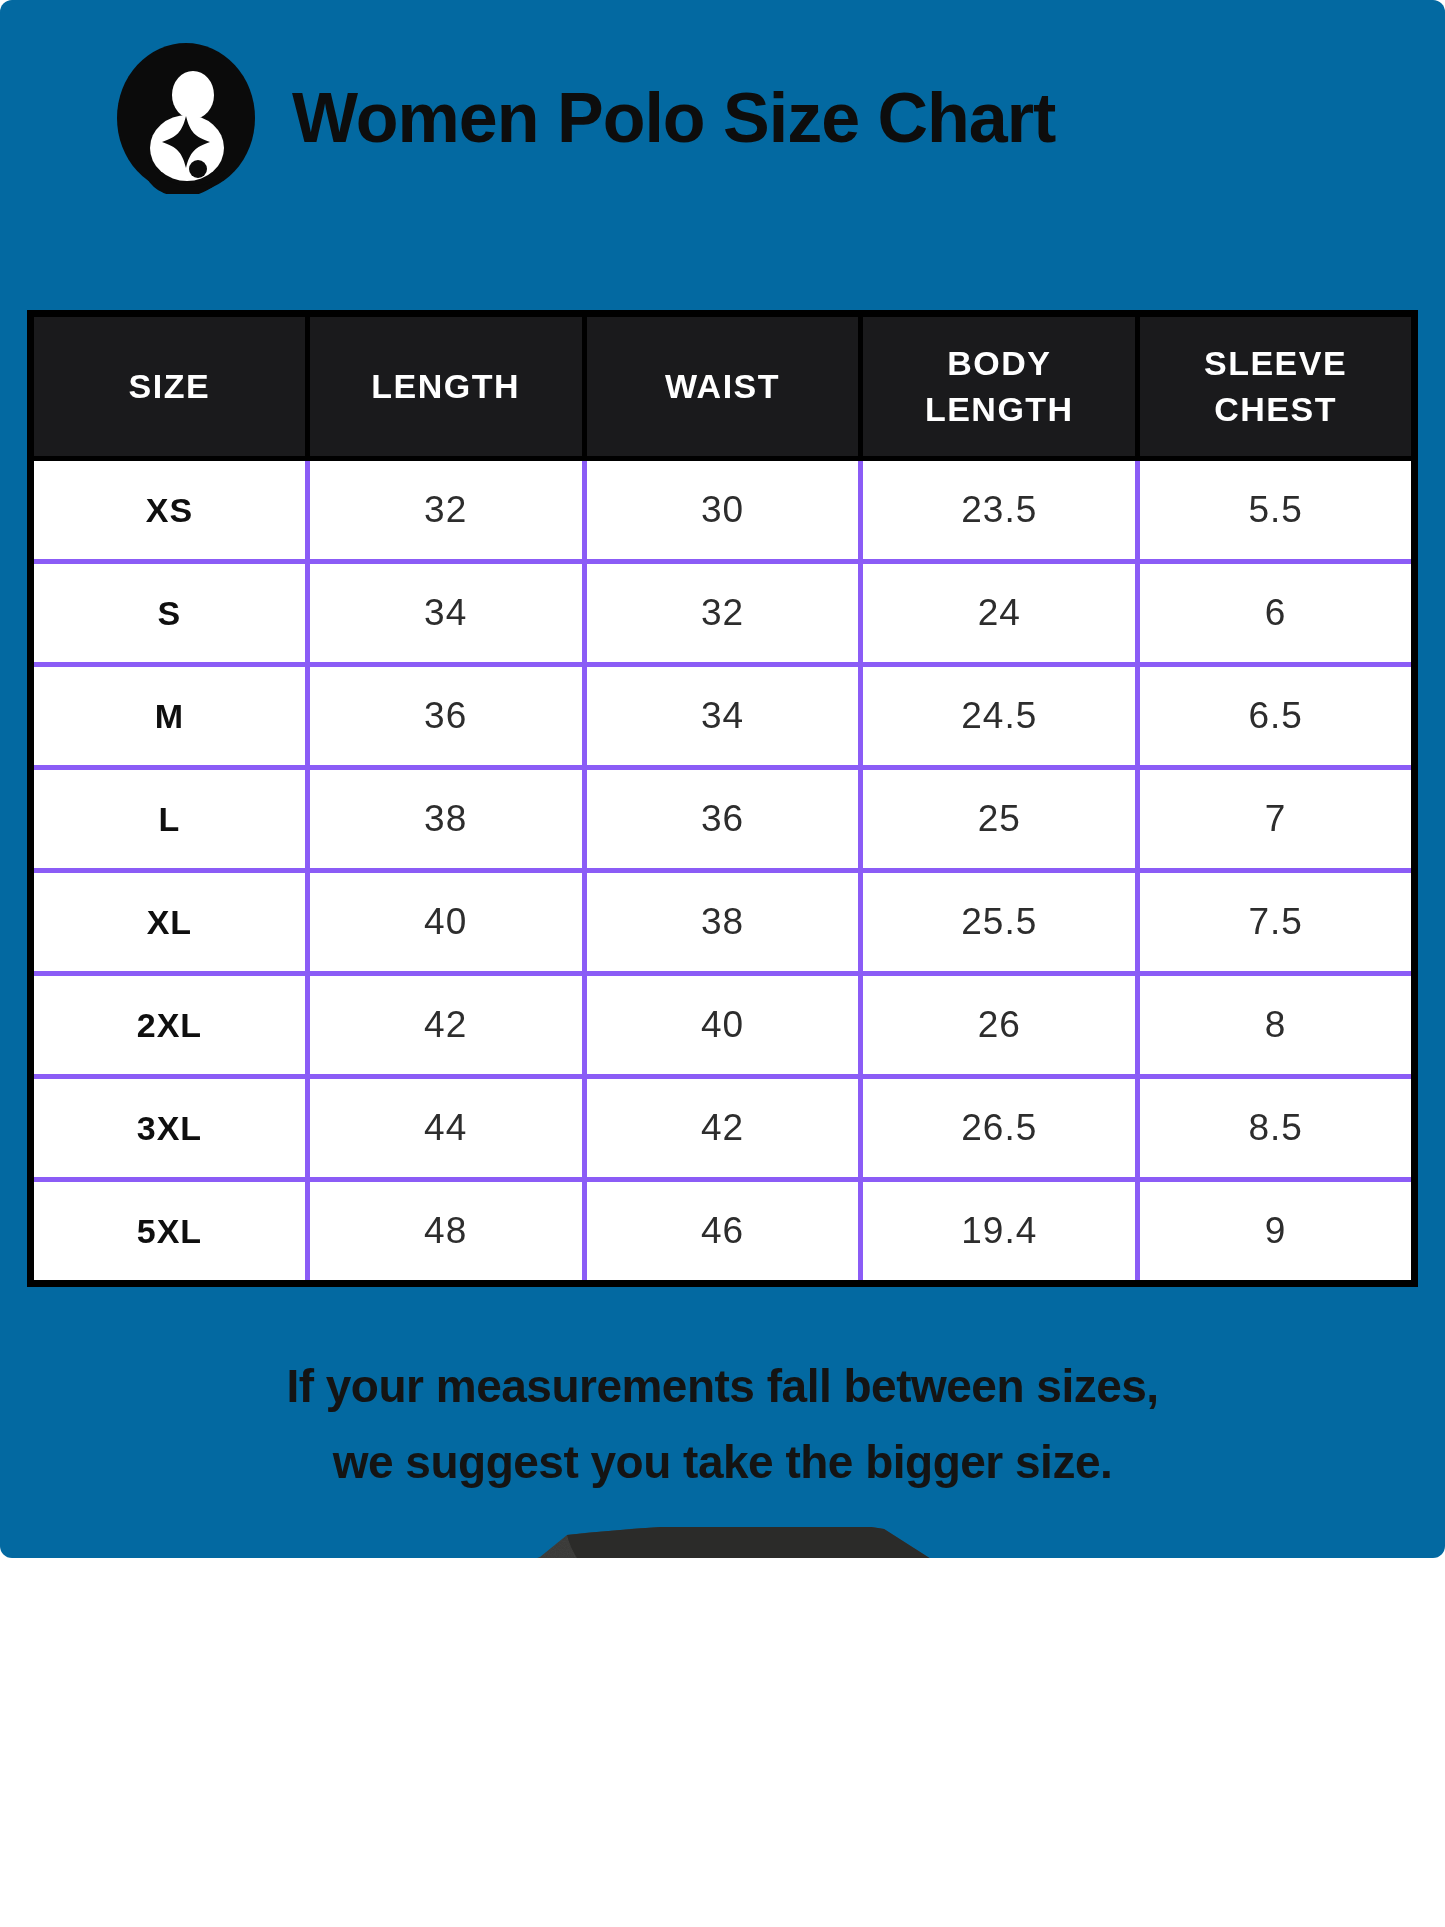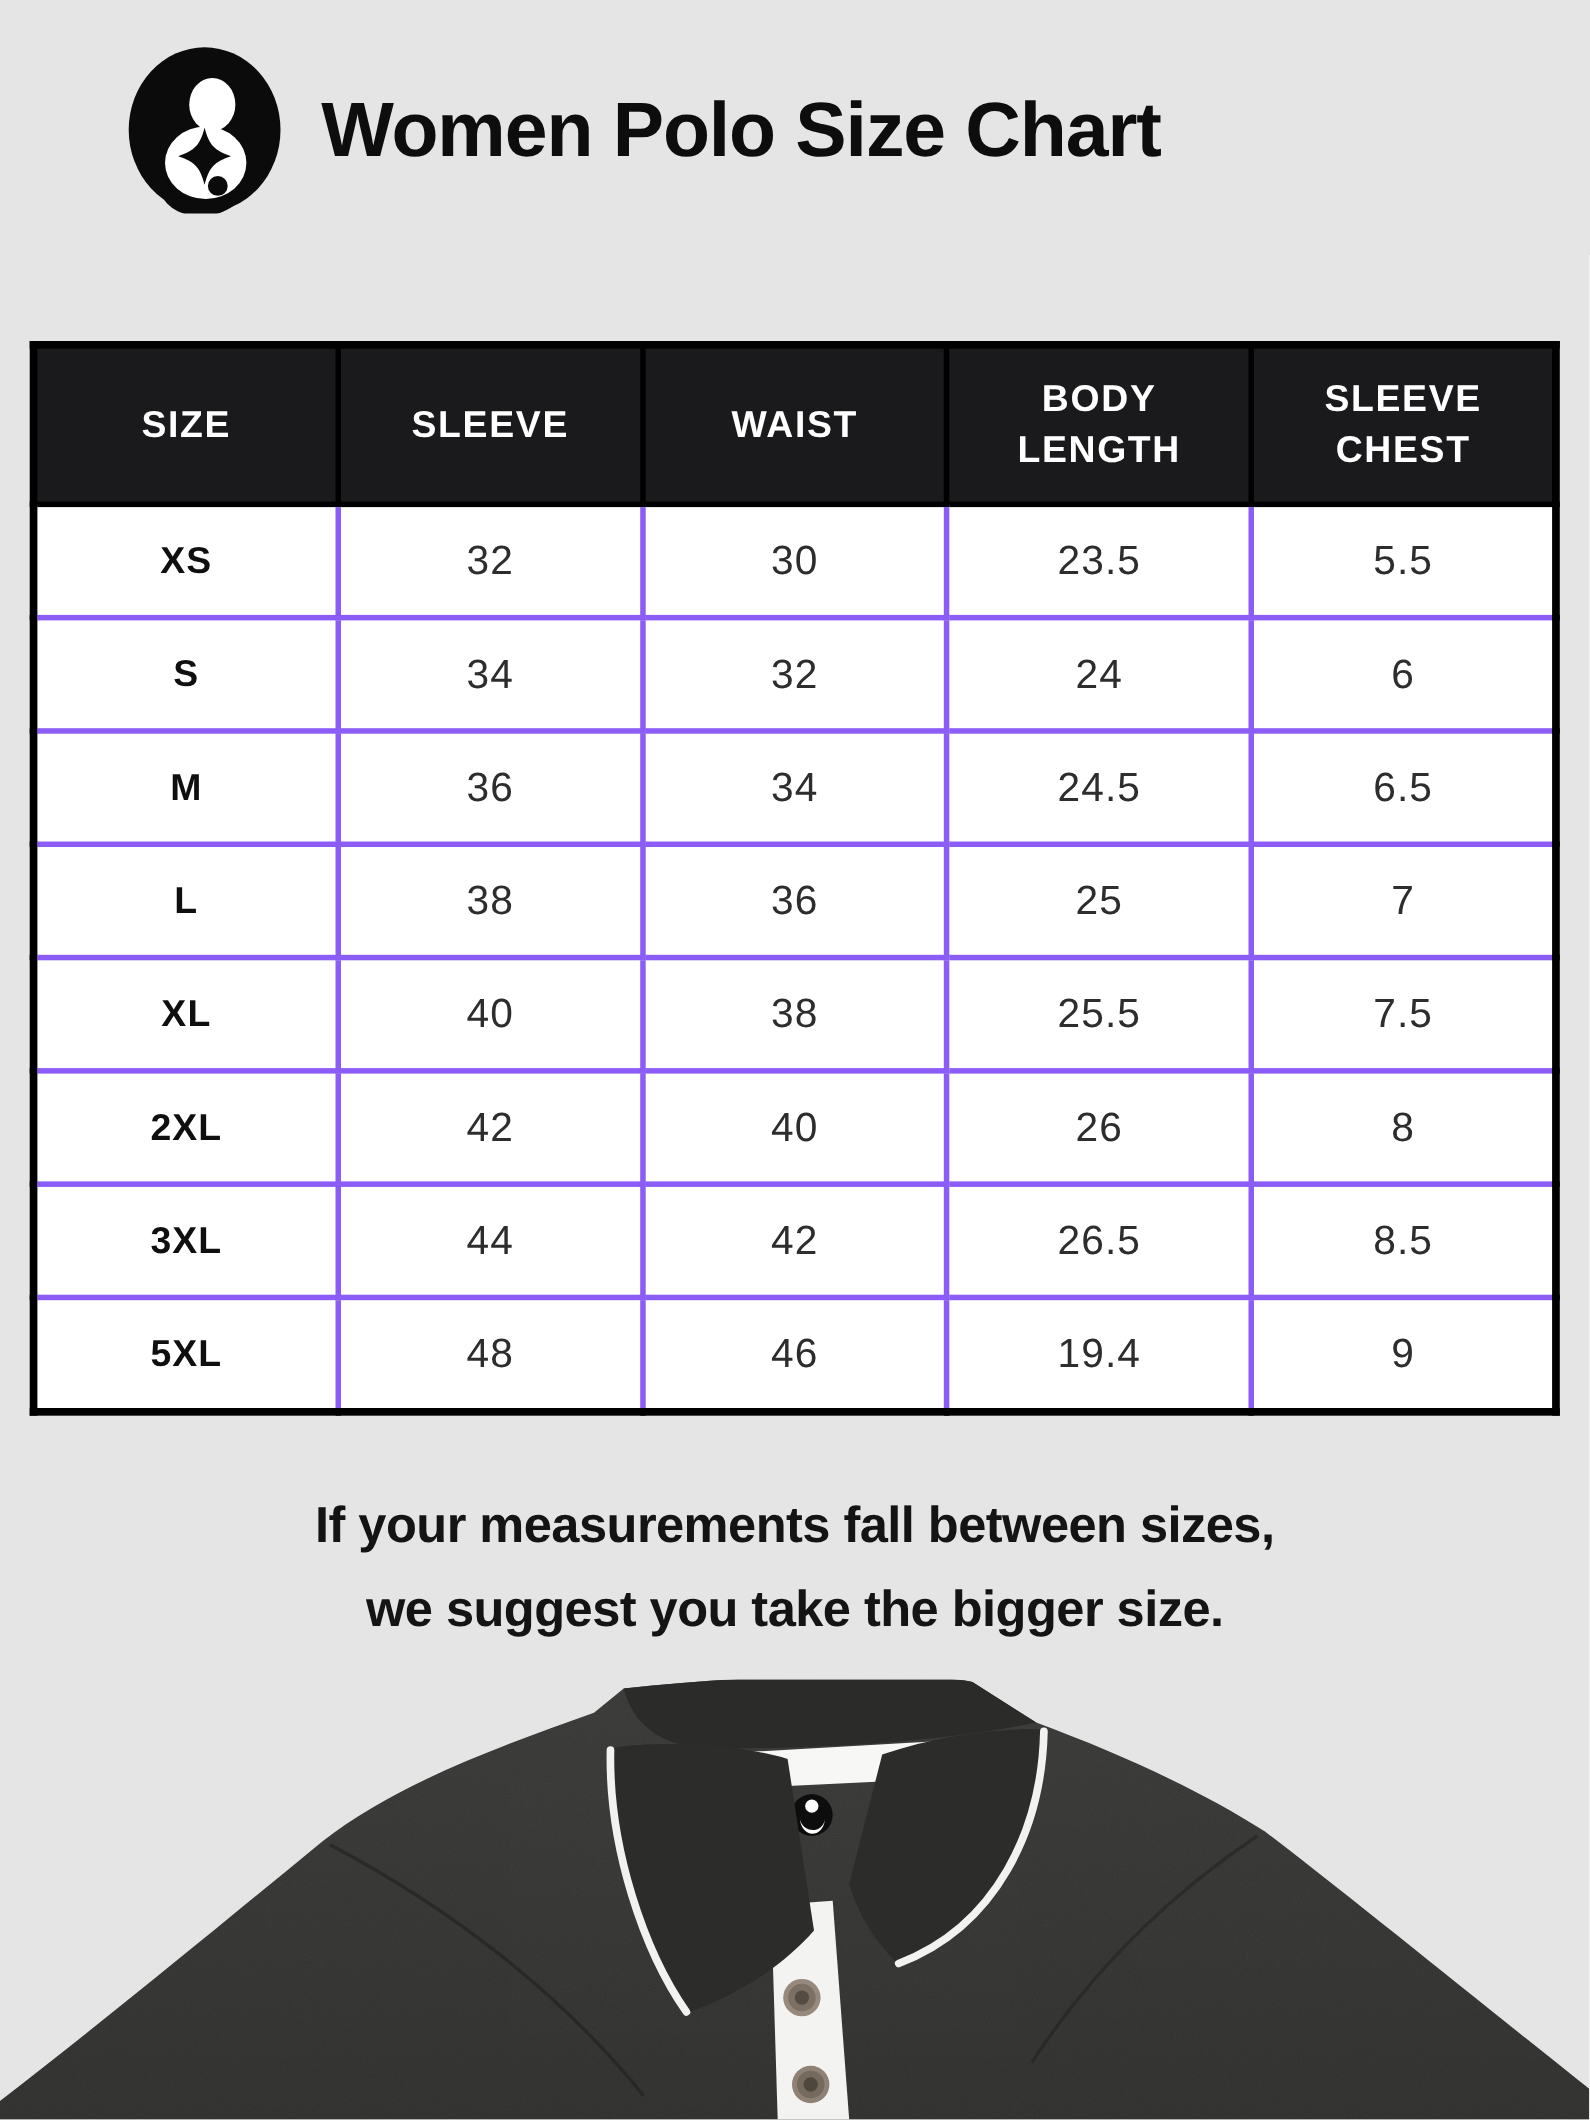--- a/index.html
+++ b/index.html
@@ -1,18 +1,18 @@
 <!DOCTYPE html>
 <html><head>
 <meta charset="utf-8">
 <style>
   html,body{margin:0;padding:0;background:#ffffff;}
   .canvas{
-    position:relative;width:1445px;height:1927px;background:#e5e5e5;overflow:hidden;
-    font-family:"Liberation Sans","DejaVu Sans",sans-serif;color:#111;
+    position:relative;width:1445px;height:1558px;background:#0369a1;overflow:hidden;
+    font-family:"Liberation Sans","DejaVu Sans",sans-serif;color:#111;border-radius:12px;
   }
   
   .brand-header{position:absolute;left:116px;top:40px;height:156px;display:flex;align-items:center;gap:36px;}
   .brand-logo{width:140px;height:152px;flex:0 0 auto;}
   .page-title{font-size:70px;font-weight:800;letter-spacing:-1px;color:#0d0d0d;white-space:nowrap;}
   
   table.size-chart{
     position:absolute;left:27px;top:310px;width:1391px;
     border-collapse:collapse;table-layout:fixed;background:#fff;
     border:7px solid #000;
@@ -48,21 +48,21 @@
       <circle cx="82" cy="127" r="9" fill="#0b0b0b"></circle>
       <path d="M32 115 C44 148 88 154 110 128 C96 160 48 163 32 138 Z" fill="#0b0b0b"></path>
     </svg>
     <div class="page-title">Women Polo Size Chart</div>
   </div>
 
   <table class="size-chart">
     <thead>
       <tr>
         <th><span class="hwrap">SIZE</span></th>
-        <th><span class="hwrap">SLEEVE</span></th>
+        <th><span class="hwrap">LENGTH</span></th>
         <th><span class="hwrap">WAIST</span></th>
         <th><span class="hwrap">BODY LENGTH</span></th>
         <th><span class="hwrap">SLEEVE CHEST</span></th>
       </tr>
     </thead>
     <tbody>
       <tr>
         <td class="size-cell">XS</td>
         <td>32</td>
         <td>30</td>

